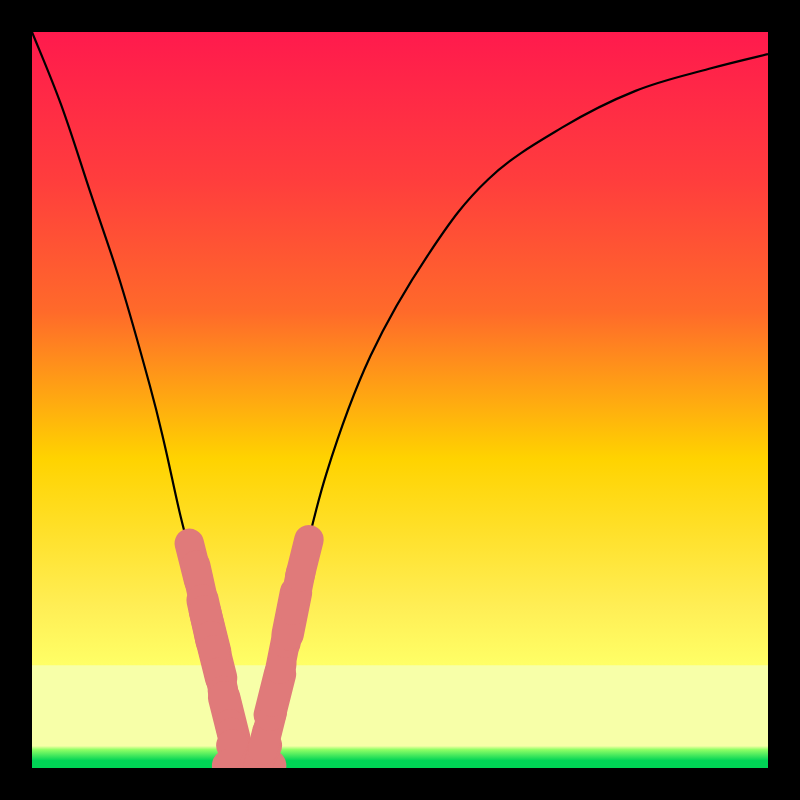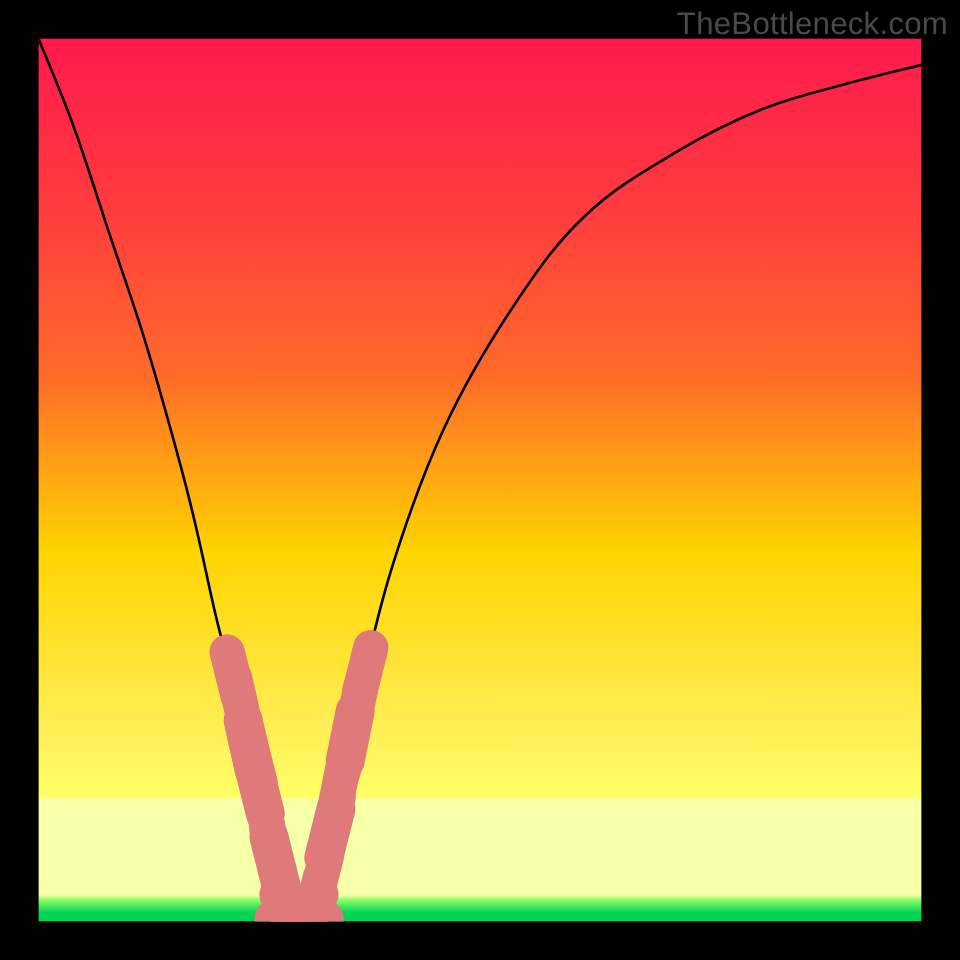--- a/index.html
+++ b/index.html
@@ -37,21 +37,20 @@
     box-sizing: border-box;
   }
   svg {
     display: block;
   }
 </style>
 </head>
 <body>
 
 <div class="outer">
-  <div class="watermark">TheBottleneck.com</div>
 
   <div class="plot-frame">
     <svg id="plot-svg" width="736" height="736" viewBox="0 0 736 736">
       <defs>
         <linearGradient id="bg-grad" x1="0" y1="0" x2="0" y2="1">
         <stop offset="0.000%" stop-color="#ff1a4d"></stop>
             <stop offset="20.000%" stop-color="#ff3d3d"></stop>
             <stop offset="38.000%" stop-color="#ff6a2a"></stop>
             <stop offset="58.000%" stop-color="#ffd300"></stop>
             <stop offset="78.000%" stop-color="#ffee55"></stop>

